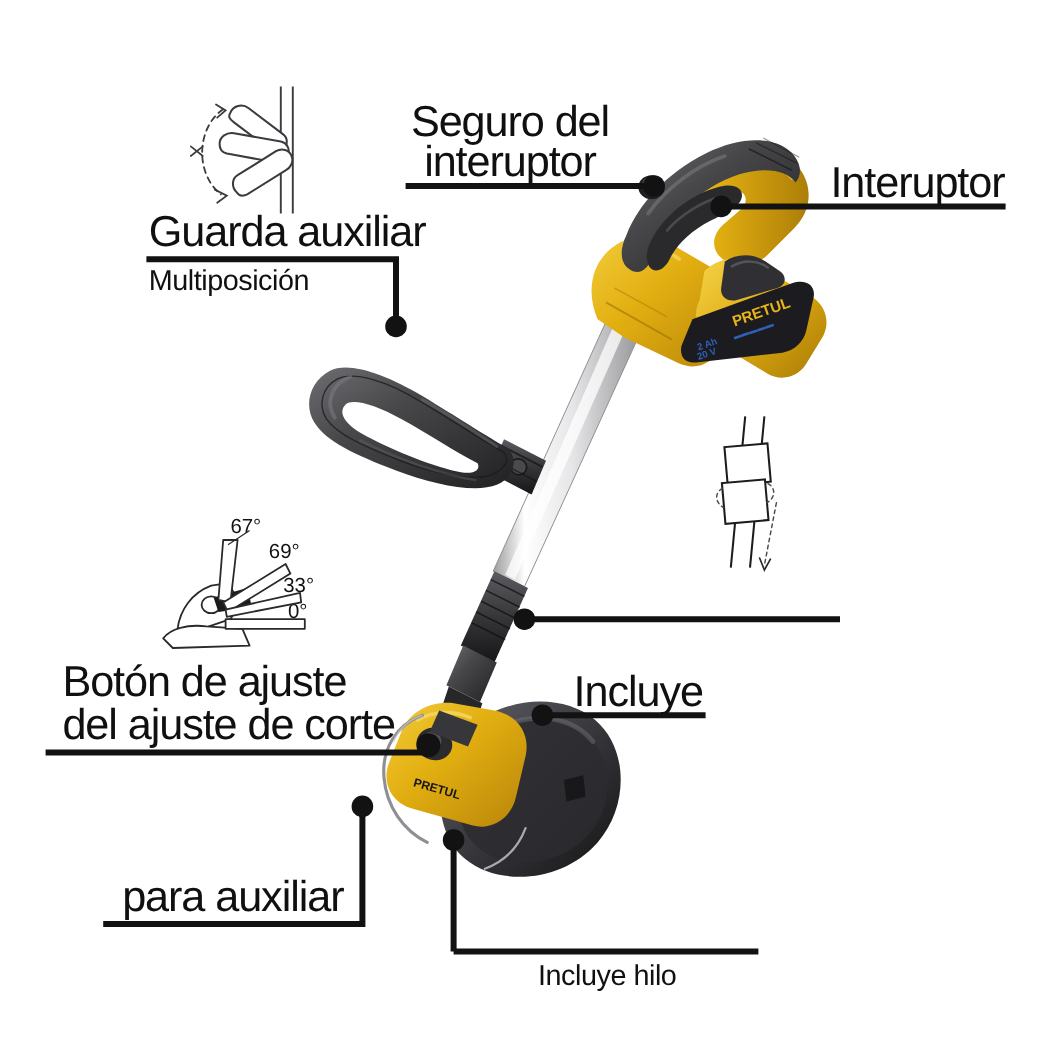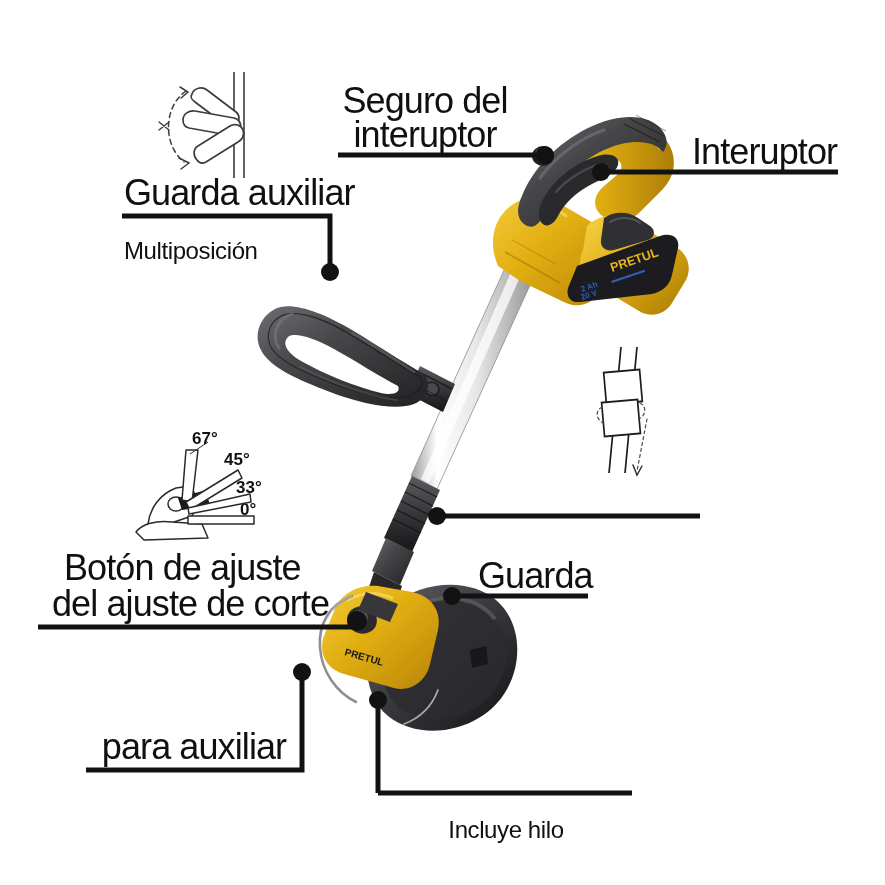--- a/index.html
+++ b/index.html
@@ -36,28 +36,27 @@
   }
   .label.primary {
     font-weight: normal;
     font-size: 36px;
     letter-spacing: -0.9px;
   }
   .label.secondary {
     font-weight: normal;
     font-size: 24px;
     letter-spacing: -0.4px;
-    margin-top: 16px;
   }
   .label.center { text-align: center; }
 
   .deg {
     position: absolute;
     font-size: 17px;
-    font-weight: bold;
+    font-weight: normal;
     color: #121212;
     white-space: pre;
   }
 </style>
 </head>
 <body>
 
 <div id="stage">
 
   <svg id="artwork" viewBox="0 0 885 885">
@@ -364,35 +363,35 @@
       <path d="M60,80 L122,66 L123,74 L61,86 Z"></path>
       <path d="M60,88 L126,88 L126,96 L60,96 Z"></path>
     </g>
 
     <g stroke="#2A2A2D" stroke-width="1" fill="none">
       <path d="M62,26 L80,14"></path>
     </g>
   </svg>
 
   <div class="deg" style="left:192px; top:429px;">67°</div>
-  <div class="deg" style="left:224px; top:450px;">45°</div>
+  <div class="deg" style="left:224px; top:450px;">69°</div>
   <div class="deg" style="left:236px; top:478px;">33°</div>
   <div class="deg" style="left:240px; top:500px;">0°</div>
 
   <div class="label primary" style="left:124px; top:174px;">Guarda auxiliar</div>
   <div class="label secondary" style="left:124px; top:222px;">Multiposición</div>
 
   <div class="label primary center" style="left:330px; top:82px; width:190px;">Seguro del</div>
   <div class="label primary center" style="left:330px; top:116px; width:190px;">interuptor</div>
 
   <div class="label primary" style="left:692px; top:133px;">Interuptor</div>
 
 
-  <div class="label primary" style="left:64px; top:549px;">Botón de ajuste</div>
+  <div class="label primary" style="left:52px; top:549px;">Botón de ajuste</div>
   <div class="label primary" style="left:52px; top:585px;">del ajuste de corte</div>
 
-  <div class="label primary" style="left:478px; top:557px;">Guarda</div>
+  <div class="label primary" style="left:478px; top:557px;">Incluye</div>
 
   <div class="label primary center" style="left:86px; top:728px; width:216px;">para auxiliar</div>
 
   <div class="label secondary center" style="left:378px; top:801px; width:256px;">Incluye hilo</div>
 
 </div>
 
 </body></html>

